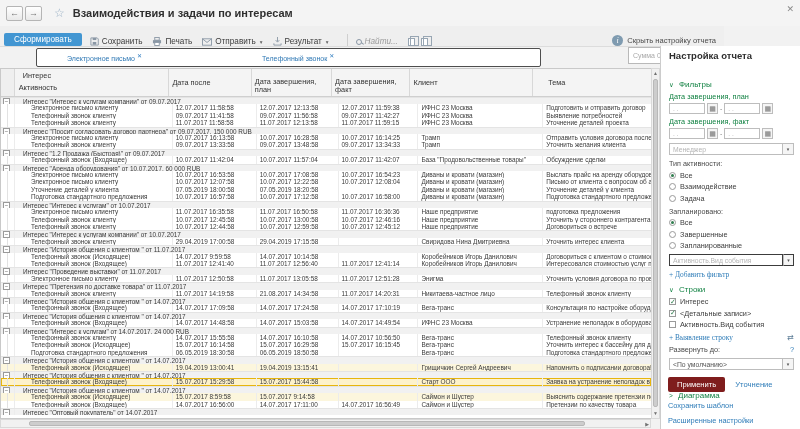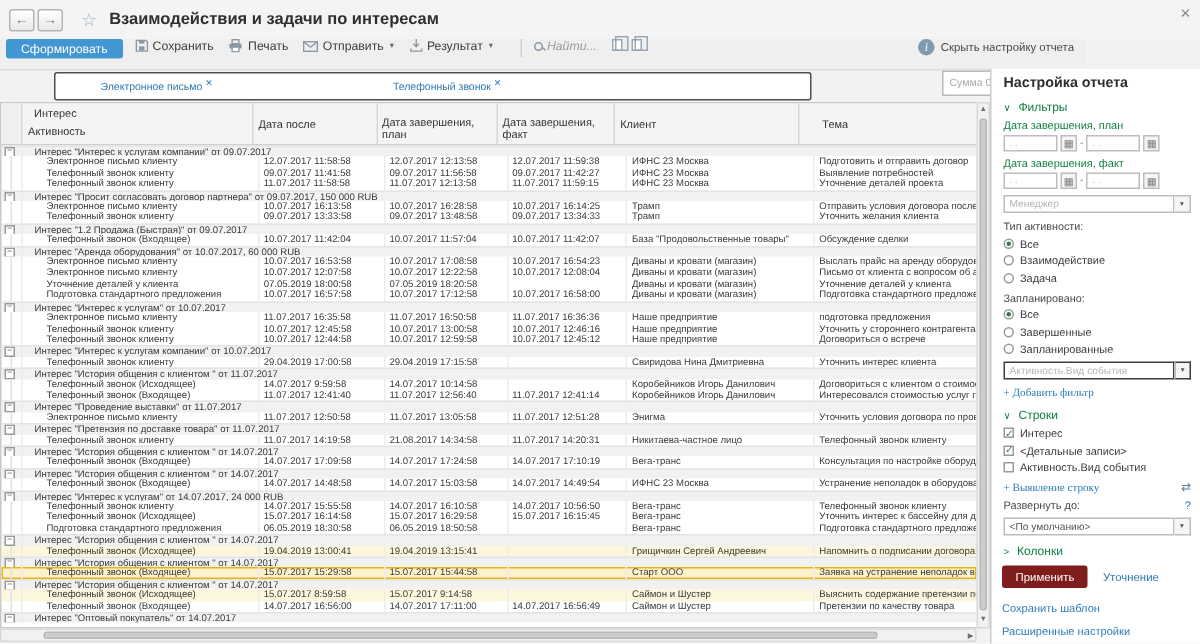--- a/index.html
+++ b/index.html
@@ -9,21 +9,21 @@
   
   .titlebar{position:absolute;left:0;top:0;width:800px;height:26px;background:#f4f4f4;display:flex;align-items:center;padding:0 6px;}
   .navbtn{width:17px;height:15px;border:1px solid #b5b5b5;background:linear-gradient(#ffffff,#e9e9e9);
     display:inline-flex;align-items:center;justify-content:center;font-size:9px;color:#777;border-radius:2px;margin-right:2px;}
   .star{color:#9db3c7;font-size:12px;margin:0 8px 0 10px;}
   .wintitle{font-size:11px;font-weight:bold;color:#2f2f2f;}
   .winclose{position:absolute;right:6px;top:4px;font-size:9px;color:#8a8a8a;}
 
   
   .toolbar{position:absolute;left:0;top:26px;width:724px;height:21px;background:#efefef;border-bottom:1px solid #dcdcdc;
-    display:flex;align-items:flex-start;padding:0 4px;font-size:8.2px;color:#3d3d3d;}
+    display:flex;align-items:flex-end;padding:0 4px;font-size:8.2px;color:#3d3d3d;}
   .primary-btn{background:#4296d2;color:#fff;border-radius:2px;padding:2px 10px;font-size:8.2px;margin-right:8px;}
   .tbtn{display:inline-flex;align-items:center;gap:3px;margin-right:10px;color:#3d3d3d;}
   .tbtn svg{display:block;}
   .caret{font-size:5.5px;color:#666;margin-left:1px;}
   .tsep{width:1px;height:12px;background:#cfcfcf;margin:0 8px;}
   .findbox{display:inline-flex;align-items:center;gap:3px;color:#9a9a9a;margin-right:10px;font-style:italic;}
   .mag{width:6px;height:6px;border:1.2px solid #8a97a5;border-radius:50%;position:relative;display:inline-block;}
   .mag::after{content:'';position:absolute;width:3px;height:1.2px;background:#8a97a5;right:-3px;bottom:-1px;transform:rotate(40deg);}
   .copyic{width:7px;height:8px;border:1px solid #98a6b3;background:#fff;position:relative;margin-right:6px;display:inline-block;}
   .copyic::after{content:'';position:absolute;left:1.5px;top:-3.5px;width:7px;height:8px;border:1px solid #98a6b3;}
@@ -76,21 +76,21 @@
   .vscroll .up{position:absolute;top:0;left:0;right:0;height:9px;font-size:5px;color:#707070;text-align:center;line-height:9px;}
   .vscroll .down{position:absolute;bottom:0;left:0;right:0;height:9px;font-size:5px;color:#707070;text-align:center;line-height:9px;}
   .vscroll .thumb{position:absolute;top:10px;left:1px;width:5px;height:328px;background:#cdcdcd;border:1px solid #b8b8b8;border-radius:2px;}
   .hscroll{position:absolute;left:0;top:419px;width:651px;height:9px;background:#f1f1f1;border:1px solid #d9d9d9;}
   .hscroll .thumb{position:absolute;left:28px;top:1px;height:5px;width:556px;background:#cdcdcd;border:1px solid #b8b8b8;border-radius:2px;}
   .hscroll .right{position:absolute;right:1px;top:0;font-size:5px;color:#707070;line-height:8px;}
 
   
   .panel{position:absolute;left:660px;top:46px;width:140px;height:383px;background:#fff;border-left:1px solid #cccccc;
     padding:4px 6px 0 8px;font-size:7.3px;}
-  .ptitle{font-size:9.5px;font-weight:bold;color:#2d2d2d;margin-bottom:6px;}
+  .ptitle{font-size:9.5px;font-weight:bold;color:#2d2d2d;margin-bottom:19px;}
   .section{color:#128243;font-size:8px;margin:6px 0 3px 0;}
   .section .chev{font-size:6.5px;margin-right:3px;}
   .greenlbl{color:#128243;font-size:7.3px;margin:3px 0 2px 0;}
   .dates{display:flex;align-items:center;gap:2px;margin-bottom:2px;}
   .dinp{width:36px;height:11px;border:1px solid #bdbdbd;background:#fff;color:#b5b5b5;font-size:6.5px;
     display:flex;align-items:center;padding-left:3px;}
   .calbtn{width:11px;height:11px;border:1px solid #bdbdbd;background:#f5f5f5;color:#777;font-size:7px;
     display:flex;align-items:center;justify-content:center;}
   .dash{color:#888;font-size:7px;}
   .combo{display:flex;margin:4px 0 3px 0;}

